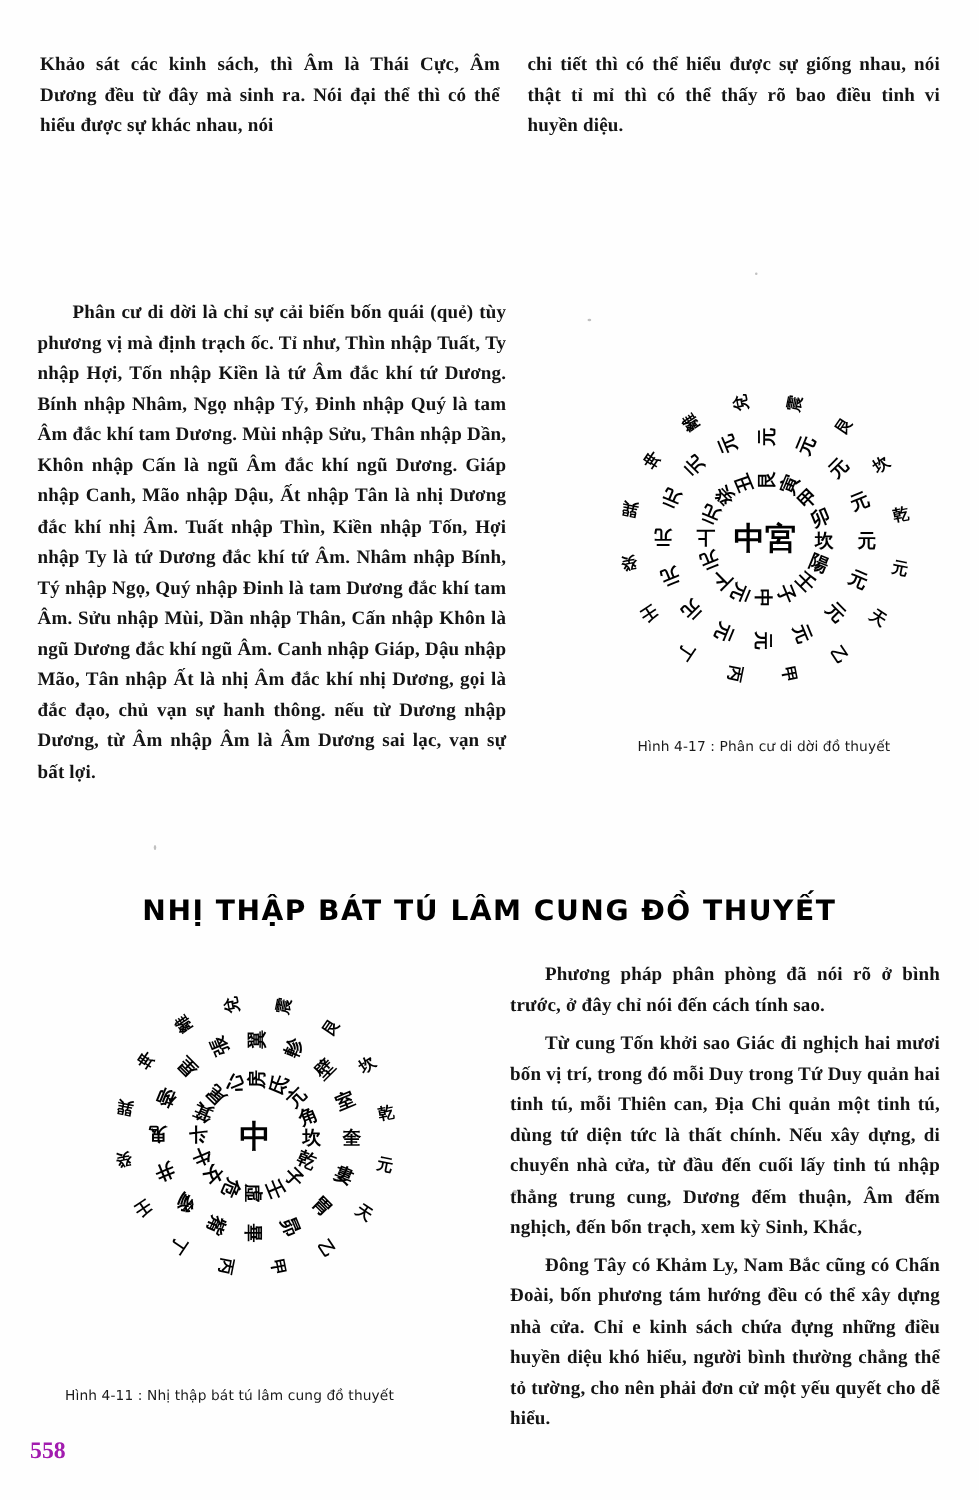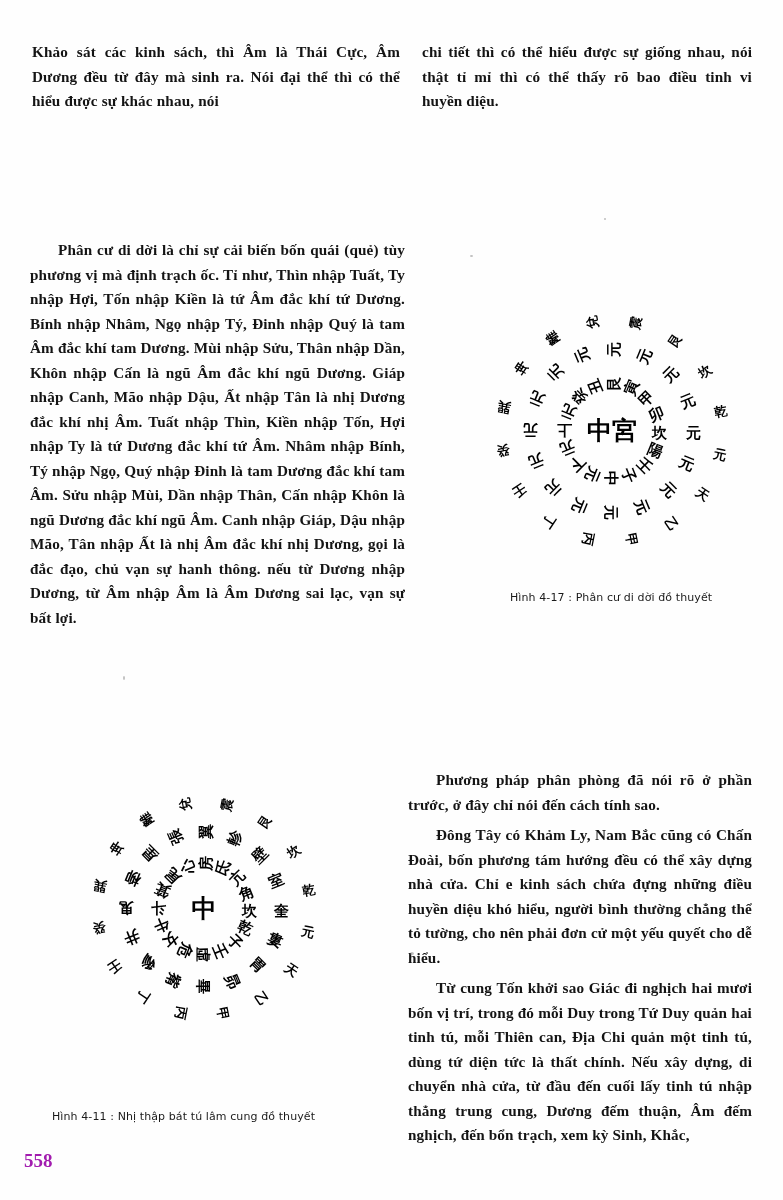--- a/index.html
+++ b/index.html
@@ -189,25 +189,26 @@
       <div class="glyph" style="font-size: 13px; transform: rotate(236.25deg) translate(104px, -6.5px);">離</div>
       <div class="glyph" style="font-size: 13px; transform: rotate(258.75deg) translate(104px, -6.5px);">兌</div>
       <div class="glyph" style="font-size: 13px; transform: rotate(281.25deg) translate(104px, -6.5px);">震</div>
       <div class="glyph" style="font-size: 13px; transform: rotate(303.75deg) translate(104px, -6.5px);">艮</div>
       <div class="glyph" style="font-size: 13px; transform: rotate(326.25deg) translate(104px, -6.5px);">坎</div>
       <div class="glyph" style="font-size: 13px; transform: rotate(348.75deg) translate(104px, -6.5px);">乾</div>
     </div>
 
   <div class="fig-caption" id="caption-4-10">Hình 4-17 : Phân cư di dời đồ thuyết</div>
 
+  <div class="section-heading" id="heading-2">NHỊ THẬP BÁT TÚ LÂM CUNG ĐỒ THUYẾT</div>
 
   <div class="col-text" id="section-2-body" style="left:408px; top:768px; width:344px;">
-    <p class="indent">Phương pháp phân phòng đã nói rõ ở phần trước, ở đây chỉ nói đến cách tính sao.</p>
+    <p class="indent">Phương pháp phân phòng đã nói rõ ở bình trước, ở đây chỉ nói đến cách tính sao.</p>
+    <p class="indent" style="margin-top:6px;">Từ cung Tốn khởi sao Giác đi nghịch hai mươi bốn vị trí, trong đó mỗi Duy trong Tứ Duy quản hai tinh tú, mỗi Thiên can, Địa Chi quản một tinh tú, dùng tứ diện tức là thất chính. Nếu xây dựng, di chuyển nhà cửa, từ đầu đến cuối lấy tinh tú nhập thẳng trung cung, Dương đếm thuận, Âm đếm nghịch, đến bổn trạch, xem kỳ Sinh, Khắc,</p>
     <p class="indent" style="margin-top:6px;">Đông Tây có Khảm Ly, Nam Bắc cũng có Chấn Đoài, bốn phương tám hướng đều có thể xây dựng nhà cửa. Chỉ e kinh sách chứa đựng những điều huyền diệu khó hiểu, người bình thường chẳng thể tỏ tường, cho nên phải đơn cử một yếu quyết cho dễ hiểu.</p>
-    <p class="indent" style="margin-top:6px;">Từ cung Tốn khởi sao Giác đi nghịch hai mươi bốn vị trí, trong đó mỗi Duy trong Tứ Duy quản hai tinh tú, mỗi Thiên can, Địa Chi quản một tinh tú, dùng tứ diện tức là thất chính. Nếu xây dựng, di chuyển nhà cửa, từ đầu đến cuối lấy tinh tú nhập thẳng trung cung, Dương đếm thuận, Âm đếm nghịch, đến bổn trạch, xem kỳ Sinh, Khắc,</p>
   </div>
 
   <div class="diagram" id="diagram-4-11">
     <div class="disc"></div>
     <div class="center-label">中</div>
   <div class="glyph" style="font-size: 15px; transform: rotate(0deg) translate(38px, -7.5px);">坎</div>
       <div class="glyph" style="font-size: 15px; transform: rotate(22.5deg) translate(38px, -7.5px);">乾</div>
       <div class="glyph" style="font-size: 15px; transform: rotate(45deg) translate(38px, -7.5px);">子</div>
       <div class="glyph" style="font-size: 15px; transform: rotate(67.5deg) translate(38px, -7.5px);">壬</div>
       <div class="glyph" style="font-size: 15px; transform: rotate(90deg) translate(38px, -7.5px);">虛</div>

